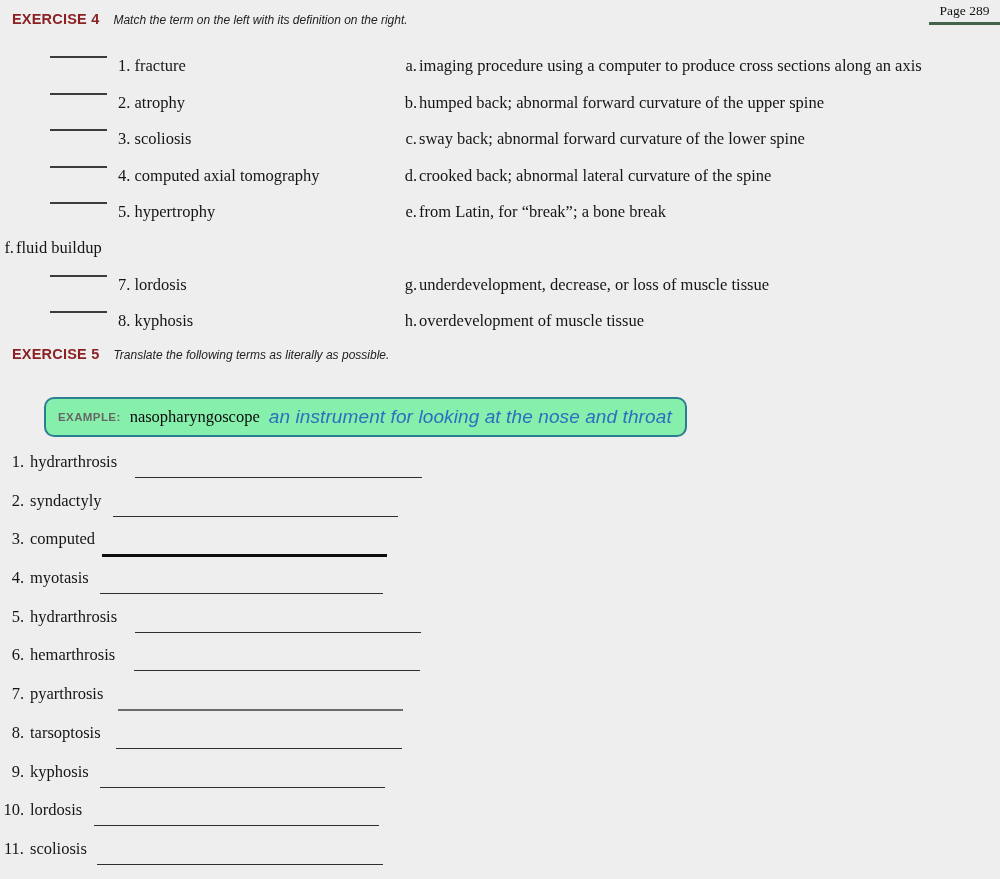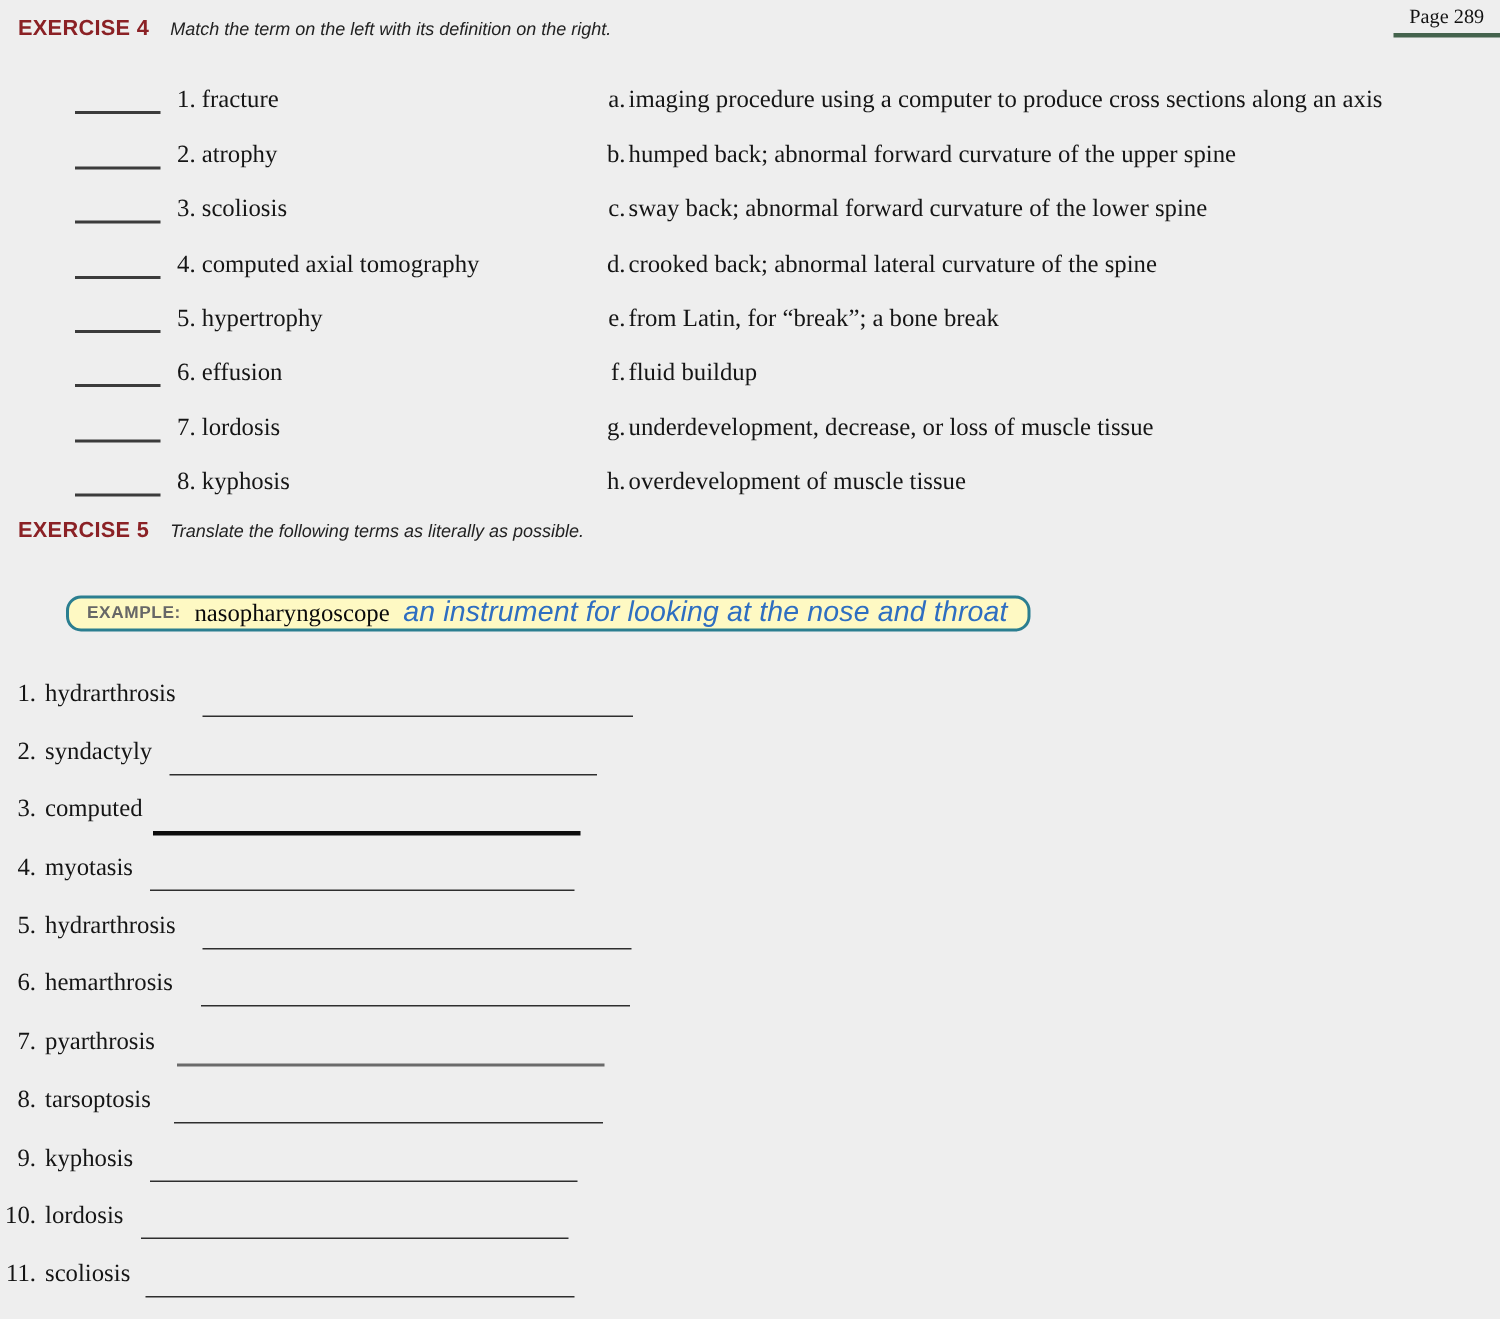--- a/index.html
+++ b/index.html
@@ -35,35 +35,35 @@
     font-size: 13.5px; text-align: center; color: #111;
   }
   #page-ref-line {
     position: absolute; top: 22px; left: 929px; width: 71px; height: 3px;
     background: #44634d;
   }
 
   
   #ex4-list { position: absolute; top: 48px; left: 0; width: 1000px; }
   .m-row { display: flex; align-items: center; height: 36.45px; }
-  .m-left { display: flex; align-items: flex-end; width: 403px; flex: 0 0 403px; }
+  .m-left { display: flex; align-items: flex-start; width: 403px; flex: 0 0 403px; }
   .m-blank {
     margin-left: 50px; width: 57px; height: 0;
     border-top: 2px solid #3b3b3b;
   }
   .m-term { margin-left: 11px; font-size: 16.5px; white-space: nowrap; }
   .m-def { display: flex; align-items: baseline; font-size: 16.5px; white-space: nowrap; }
   .m-letter { display: inline-block; width: 14px; text-align: right; }
   .m-deftext { margin-left: 2px; }
 
   
   #example-box {
-    position: absolute; top: 397px; left: 44px; width: 643px; height: 24px;
+    position: absolute; top: 397px; left: 44px; width: 643px; height: 40px;
     border: 2px solid #2b7e90; border-radius: 10px;
-    background: #fef9c3;
+    background: #86efac;
     display: flex; align-items: center;
     padding: 0 10px 0 12px; white-space: nowrap;
   }
   #example-box .ex-example-label {
     font-family: "Liberation Sans", sans-serif;
     font-weight: bold; font-size: 11.5px; letter-spacing: .4px;
     color: #676767;
   }
   #example-box .ex-example-term { font-size: 16.5px; margin-left: 9px; color: #0a0a0a; }
   #example-box .ex-example-answer {
@@ -143,24 +143,20 @@
         <div class="m-blank"></div>
       <div class="m-term"><span>5.</span> <span>hypertrophy</span></div>
       </div>
     <div class="m-def">
         <span class="m-letter">e.</span>
         <span class="m-deftext">from Latin, for “break”; a bone break</span>
       </div>
   </div>
 
   <div class="m-row">
-    <div class="m-left">
-        <div class="m-blank"></div>
-      <div class="m-term"><span>6.</span> <span>effusion</span></div>
-      </div>
     <div class="m-def">
         <span class="m-letter">f.</span>
         <span class="m-deftext">fluid buildup</span>
       </div>
   </div>
 
   <div class="m-row">
     <div class="m-left">
         <div class="m-blank"></div>
       <div class="m-term"><span>7.</span> <span>lordosis</span></div>

